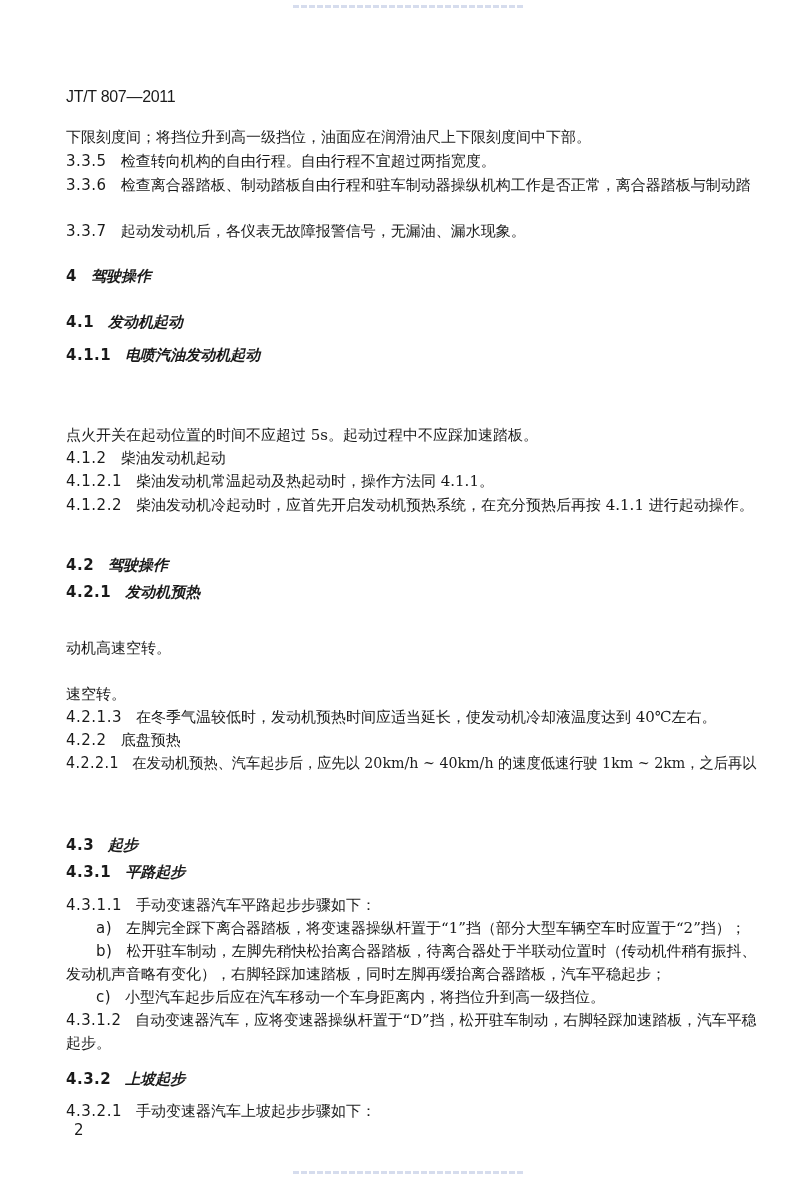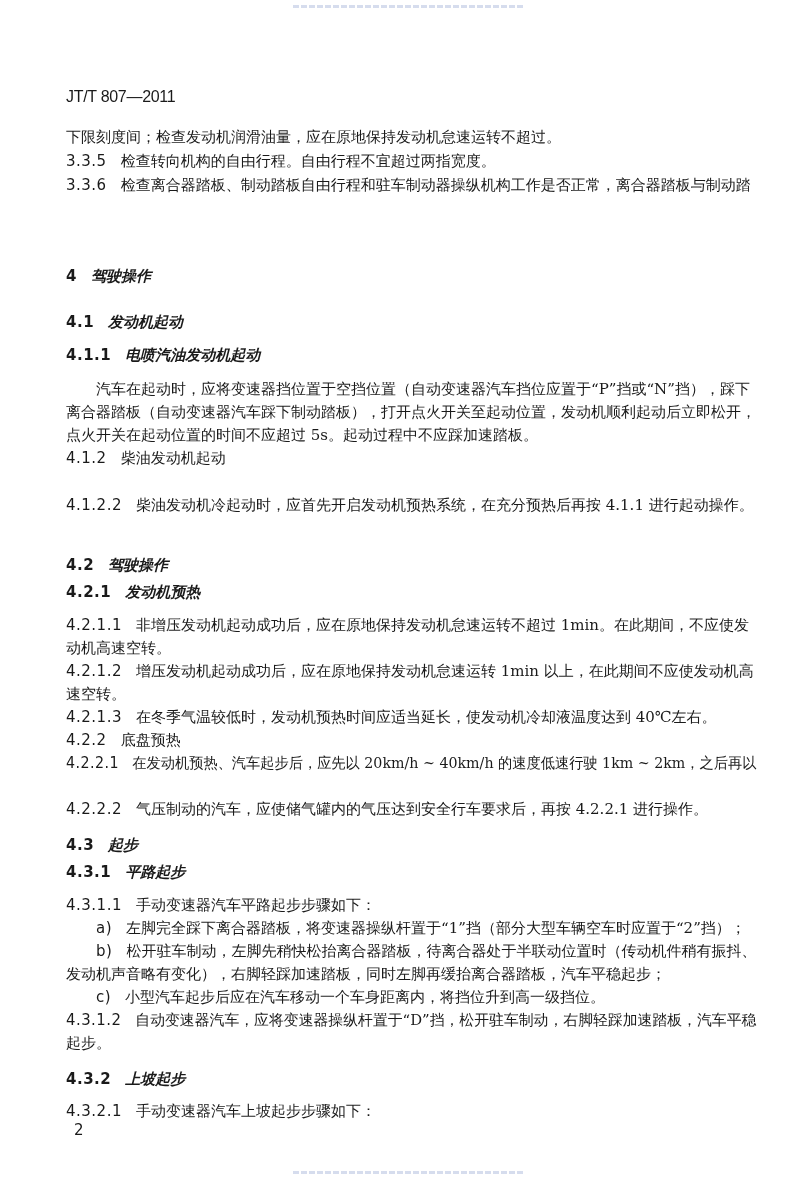--- a/index.html
+++ b/index.html
@@ -20,74 +20,69 @@
 </head>
 <body>
 
 <div class="page">
 
   <div class="wm top"><span class="wm-bar"></span></div>
 
   <div class="std">JT/T 807—2011</div>
 
   <div class="line" style="top:127px">
-    <span>下限刻度间；检查发动机润滑油量，应在原地保持发动机怠速运转不超过。</span>
+    <span>下限刻度间；将挡位升到高一级挡位，油面应在润滑油尺上下限刻度间中下部。</span>
   </div>
   <div class="line" style="top:151px">
     <span class="num">3.3.5</span><span>检查转向机构的自由行程。自由行程不宜超过两指宽度。</span>
   </div>
   <div class="line" style="top:175px">
     <span class="num">3.3.6</span><span>检查离合器踏板、制动踏板自由行程和驻车制动器操纵机构工作是否正常，离合器踏板与制动踏</span>
+  </div>
+  <div class="line" style="top:221px">
+    <span class="num">3.3.7</span><span>起动发动机后，各仪表无故障报警信号，无漏油、漏水现象。</span>
   </div>
 
   <div class="line h" style="top:266px">
     <span class="num h">4</span><span class="t">驾驶操作</span>
   </div>
   <div class="line h" style="top:312px">
     <span class="num h">4.1</span><span class="t">发动机起动</span>
   </div>
   <div class="line h" style="top:345px">
     <span class="num h">4.1.1</span><span class="t">电喷汽油发动机起动</span>
   </div>
-  <div class="line" style="top:379px; left:88px">汽车在起动时，应将变速器挡位置于空挡位置（自动变速器汽车挡位应置于“P”挡或“N”挡），踩下</div>
-  <div class="line" style="top:402px">离合器踏板（自动变速器汽车踩下制动踏板），打开点火开关至起动位置，发动机顺利起动后立即松开，</div>
   <div class="line" style="top:425px">点火开关在起动位置的时间不应超过 5s。起动过程中不应踩加速踏板。</div>
 
   <div class="line" style="top:448px">
     <span class="num">4.1.2</span><span>柴油发动机起动</span>
+  </div>
+  <div class="line" style="top:471px">
+    <span class="num">4.1.2.1</span><span>柴油发动机常温起动及热起动时，操作方法同 4.1.1。</span>
   </div>
   <div class="line" style="top:495px">
     <span class="num">4.1.2.2</span><span>柴油发动机冷起动时，应首先开启发动机预热系统，在充分预热后再按 4.1.1 进行起动操作。</span>
   </div>
 
   <div class="line h" style="top:555px">
     <span class="num h">4.2</span><span class="t">驾驶操作</span>
   </div>
   <div class="line h" style="top:582px">
     <span class="num h">4.2.1</span><span class="t">发动机预热</span>
   </div>
-  <div class="line" style="top:615px">
-    <span class="num">4.2.1.1</span><span>非增压发动机起动成功后，应在原地保持发动机怠速运转不超过 1min。在此期间，不应使发</span>
-  </div>
   <div class="line" style="top:638px">动机高速空转。</div>
-  <div class="line" style="top:661px">
-    <span class="num">4.2.1.2</span><span>增压发动机起动成功后，应在原地保持发动机怠速运转 1min 以上，在此期间不应使发动机高</span>
-  </div>
   <div class="line" style="top:684px">速空转。</div>
   <div class="line" style="top:707px">
     <span class="num">4.2.1.3</span><span>在冬季气温较低时，发动机预热时间应适当延长，使发动机冷却液温度达到 40℃左右。</span>
   </div>
   <div class="line" style="top:730px">
     <span class="num">4.2.2</span><span>底盘预热</span>
   </div>
   <div class="line" style="top: 753px; transform-origin: left top; transform: scaleX(0.9478);">
     <span class="num">4.2.2.1</span><span>在发动机预热、汽车起步后，应先以 20km/h ~ 40km/h 的速度低速行驶 1km ~ 2km，之后再以</span>
-  </div>
-  <div class="line" style="top:799px">
-    <span class="num">4.2.2.2</span><span>气压制动的汽车，应使储气罐内的气压达到安全行车要求后，再按 4.2.2.1 进行操作。</span>
   </div>
 
   <div class="line h" style="top:835px">
     <span class="num h">4.3</span><span class="t">起步</span>
   </div>
   <div class="line h" style="top:862px">
     <span class="num h">4.3.1</span><span class="t">平路起步</span>
   </div>
   <div class="line" style="top:895px">
     <span class="num">4.3.1.1</span><span>手动变速器汽车平路起步步骤如下：</span>

